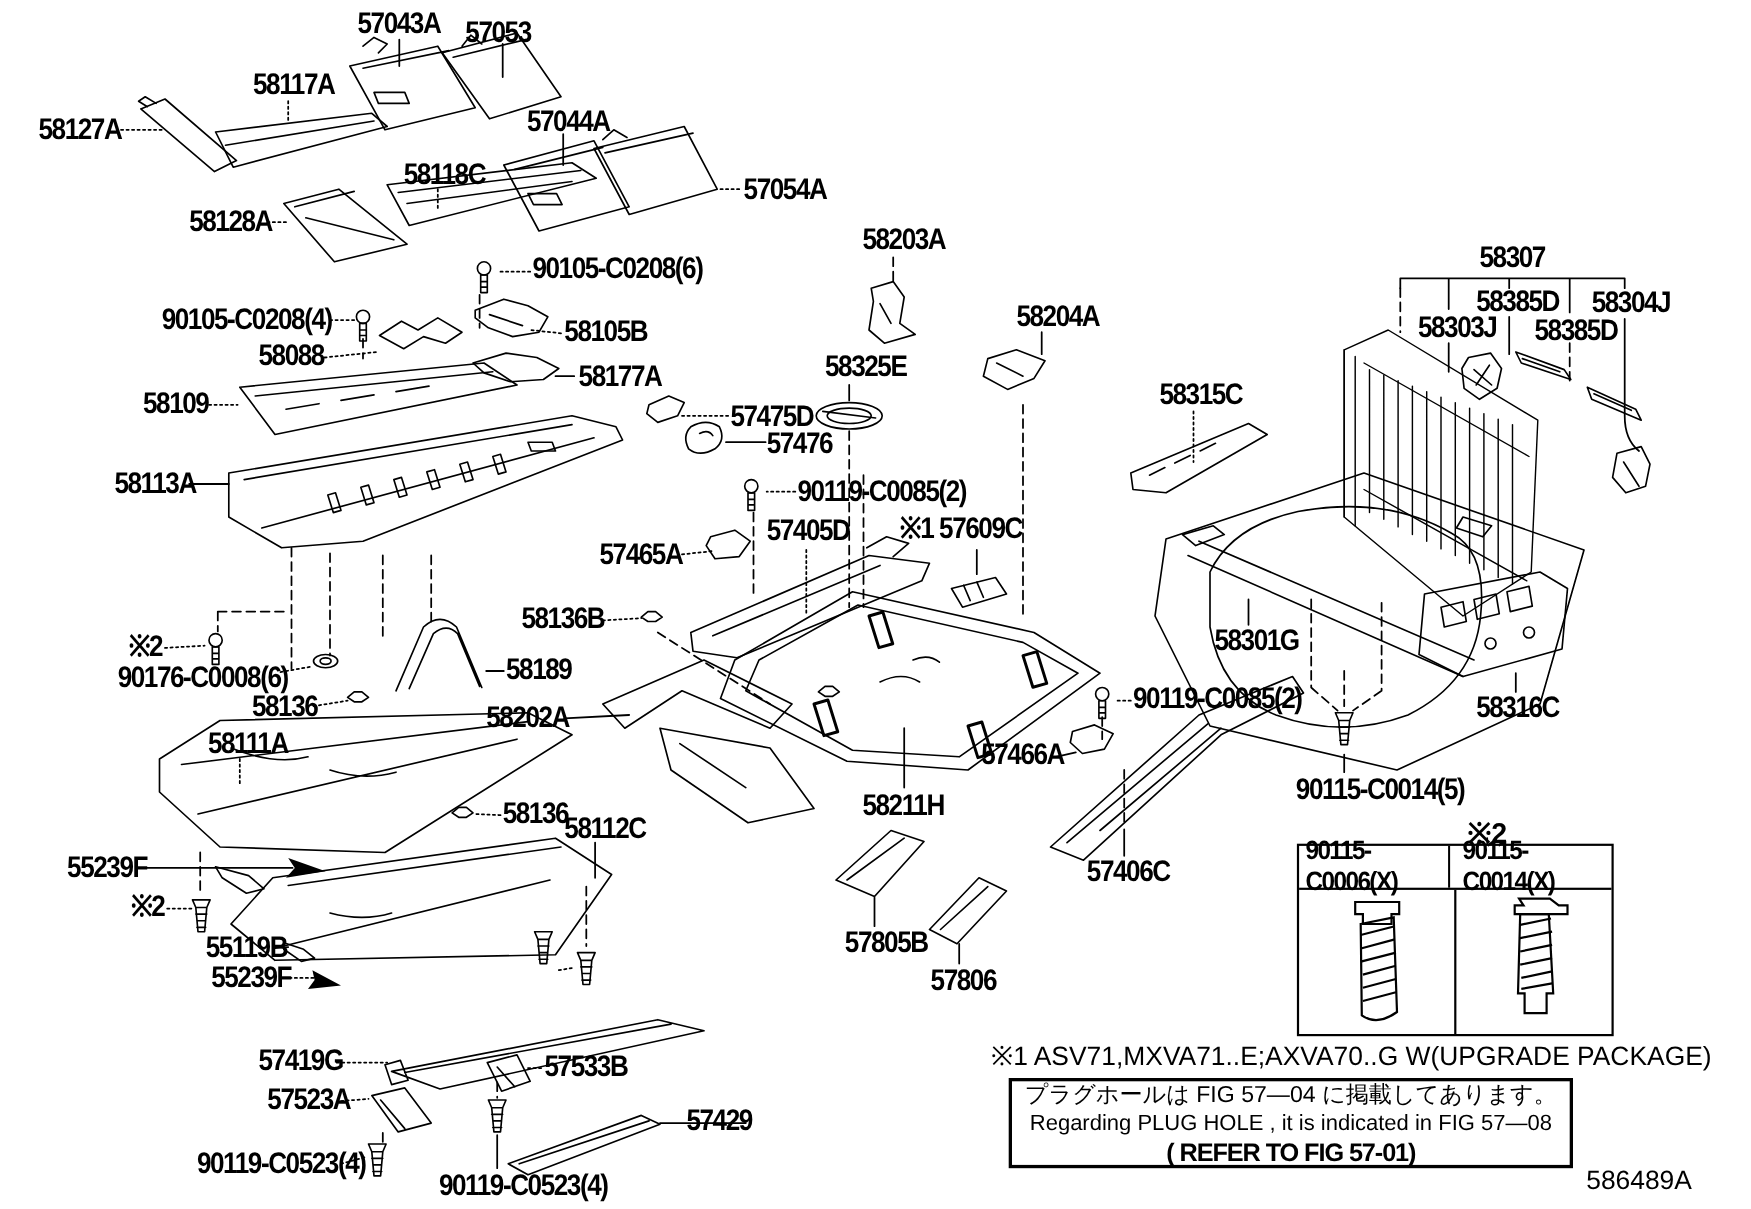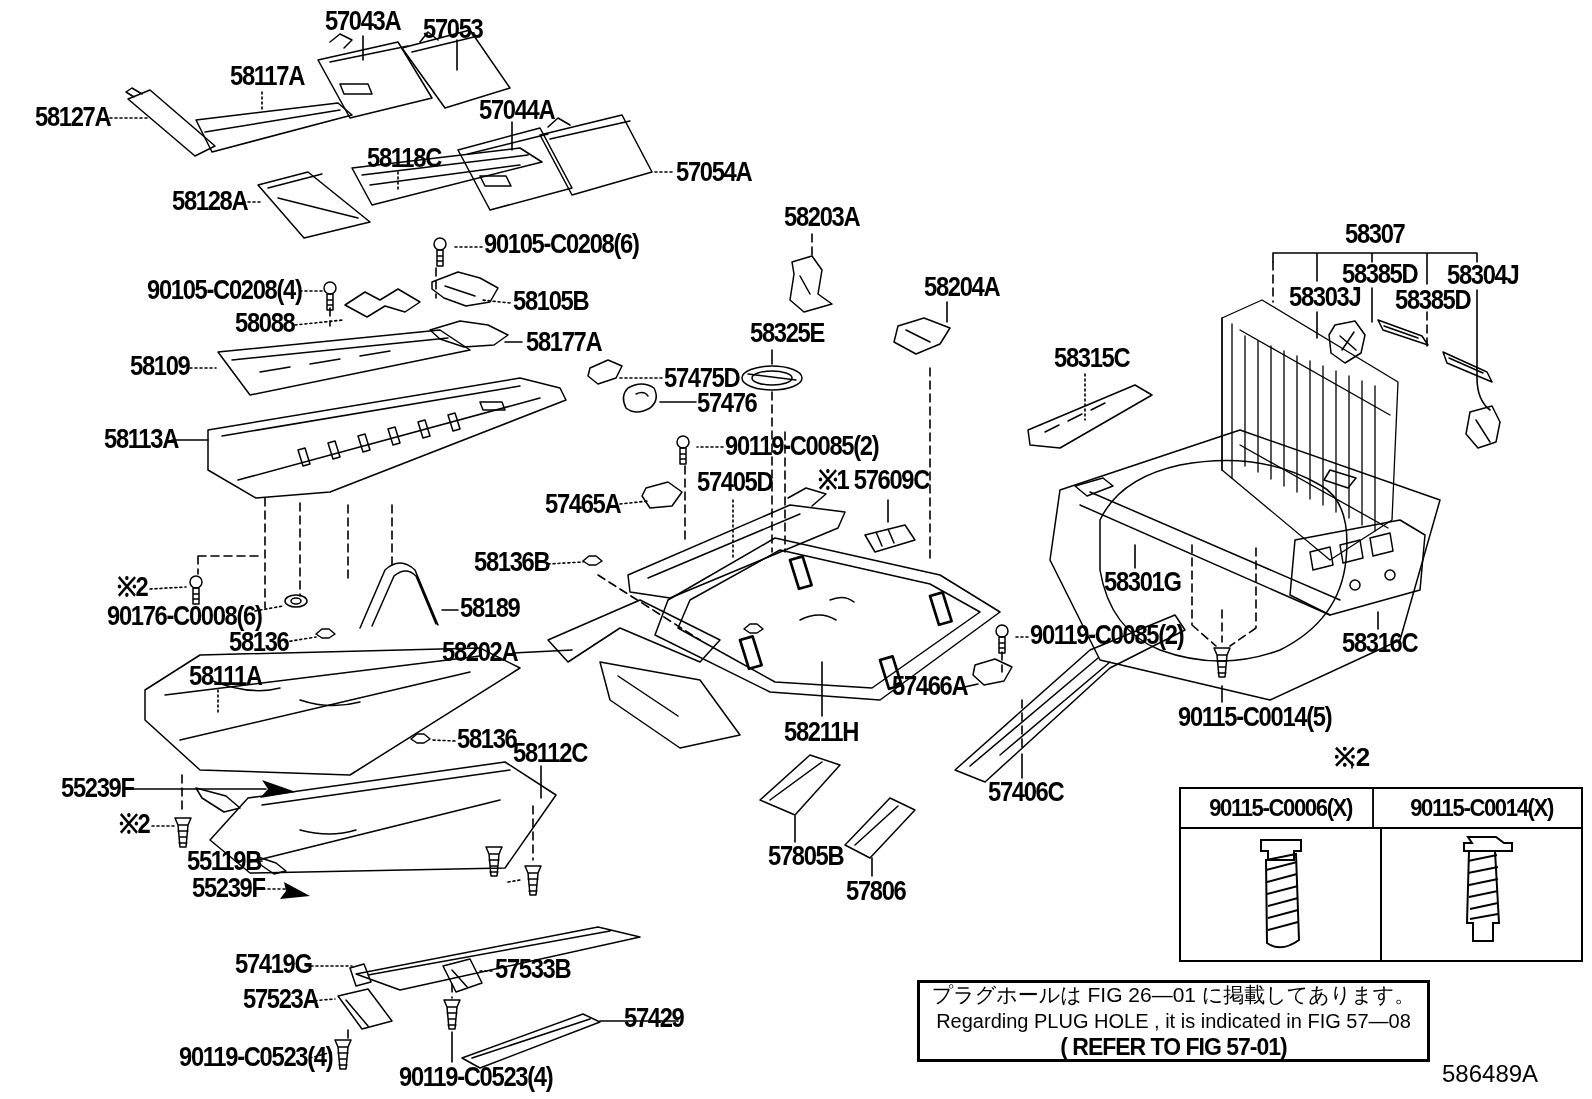--- a/index.html
+++ b/index.html
@@ -1,22 +1,22 @@
 <!DOCTYPE html>
 <html><head>
 <meta charset="utf-8">
 <style>
   html,body{margin:0;padding:0;background:#fff;}
   .stage{position:relative;width:1592px;height:1099px;background:#fff;overflow:hidden;
          font-family:"Liberation Sans",sans-serif;color:#000000;}
   .art{position:absolute;left:0;top:0;}
   .plabel{position:absolute;font:700 27px "Liberation Sans",sans-serif;letter-spacing:-1.5px;
           white-space:nowrap;transform:scaleX(.88);transform-origin:0 0;line-height:1;}
-  .callout-table{position:absolute;left:1179px;top:767px;width:404px;height:175px;
-          border:2px solid #000;box-sizing:border-box;display:flex;flex-direction:column;margin-top:20px;}
+  .callout-table{position:absolute;left:1179px;top:767px;width:288px;height:175px;
+          border:2px solid #000;box-sizing:border-box;display:flex;flex-direction:column;}
   .ct-head{display:flex;height:38px;border-bottom:2px solid #000;}
   .ct-head .cell{flex:1;display:flex;align-items:center;justify-content:center;
           font:700 24px "Liberation Sans",sans-serif;letter-spacing:-1.5px;transform:scaleX(.92);}
   .ct-body{display:flex;flex:1;}
   .ct-body .cell{flex:1;display:flex;align-items:center;justify-content:center;}
   .ct-head .cell:first-child,.ct-body .cell:first-child{border-right:2px solid #000;}
   .ct-mark{position:absolute;left:1334px;top:738px;font:700 26px "Liberation Sans",sans-serif;}
   .variant-note{position:absolute;left:901px;top:942px;font:400 24px "Liberation Sans",sans-serif;
           letter-spacing:0;white-space:nowrap;}
   .plug-box{position:absolute;left:917px;top:980px;width:513px;height:82px;border:3px solid #000;
@@ -303,20 +303,21 @@
         </svg>
       </div>
       <div class="cell">
         <svg width="80" height="122" viewBox="-40 -61 80 122" stroke="#000" fill="none" stroke-width="2">
           <use href="#screwB"></use>
         </svg>
       </div>
     </div>
   </div>
 
+  <div class="variant-note">※1 ASV71,MXVA71..E;AXVA70..G W(UPGRADE PACKAGE)</div>
   <div class="plug-box">
-    <div class="plug-ja">プラグホールは FIG 26―01 に掲載してあります。</div>
+    <div class="plug-ja">プラグホールは FIG 57―04 に掲載してあります。</div>
     <div class="plug-en">Regarding PLUG HOLE , it is indicated in FIG 57―08</div>
     <div class="plug-ref">( REFER TO FIG 57-01)</div>
   </div>
 
   <div class="fig-id">586489A</div>
 </div>
 
 </body></html>

